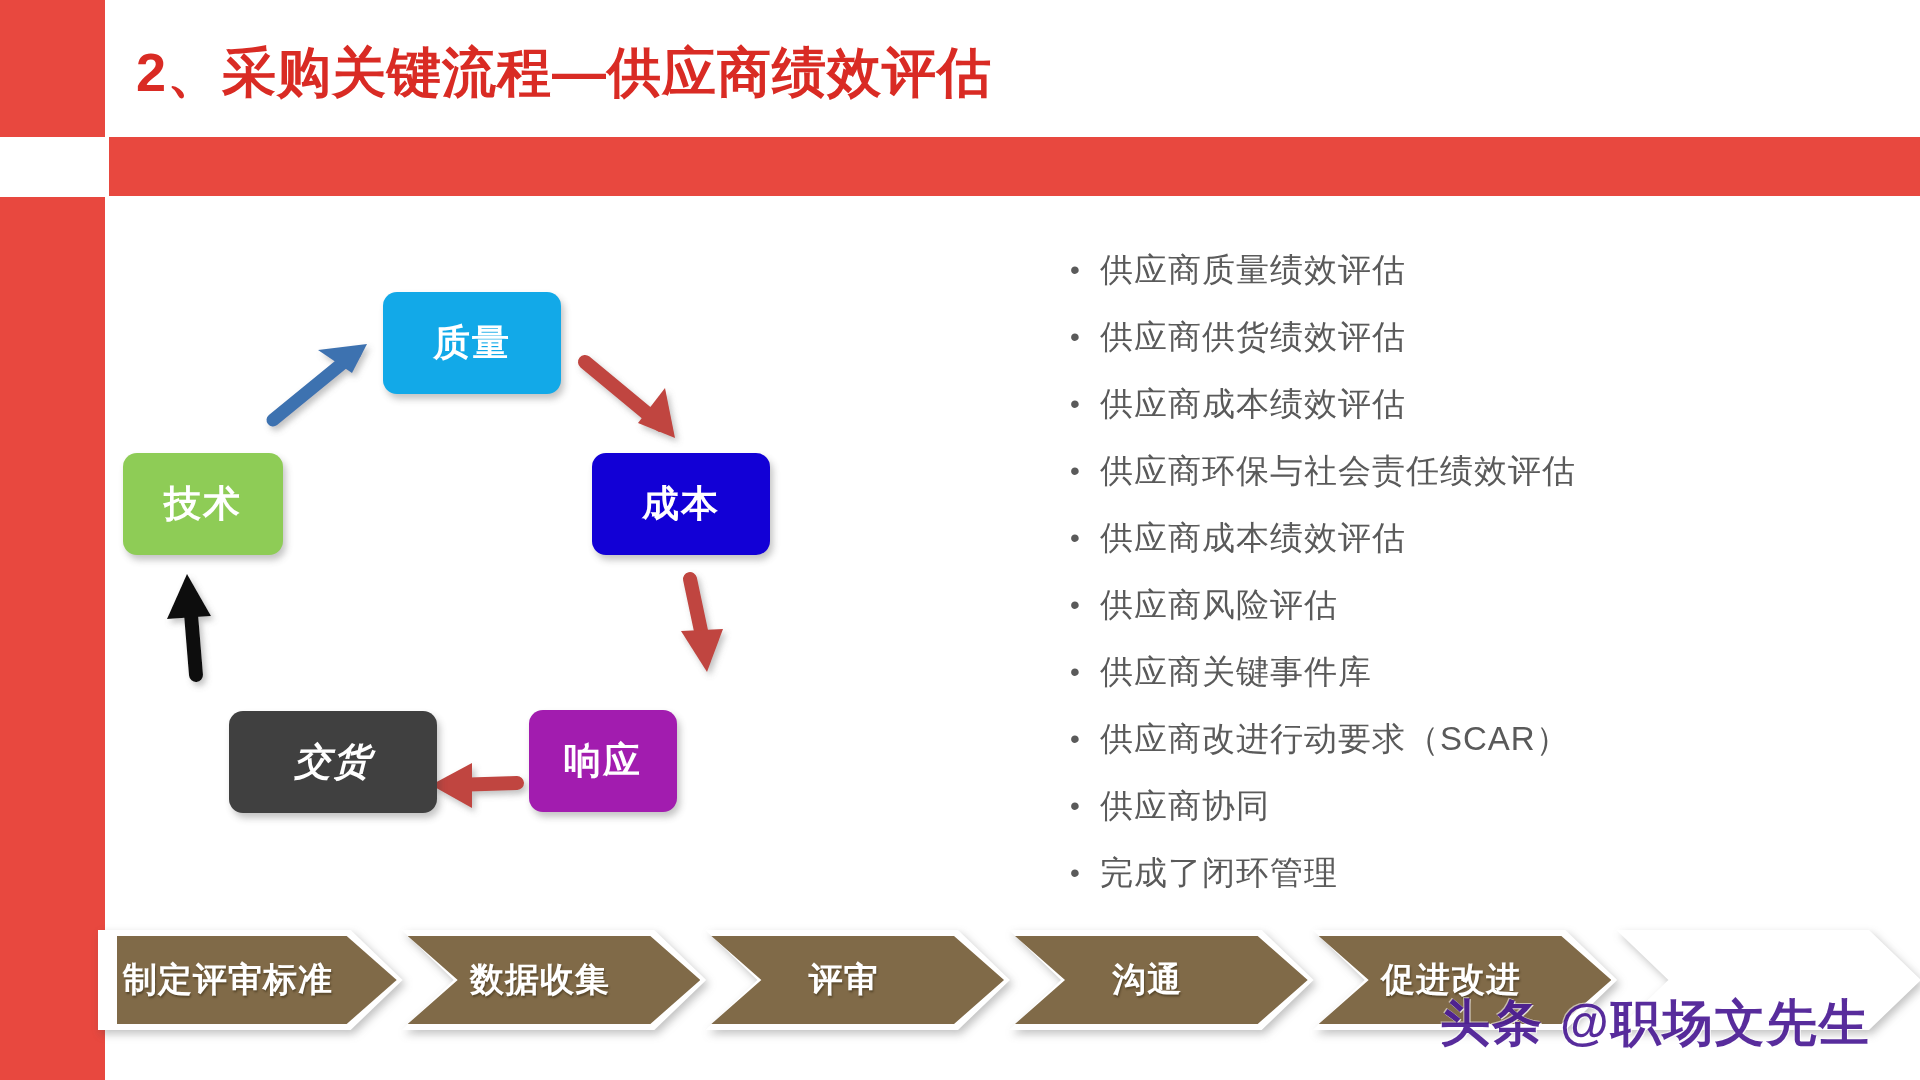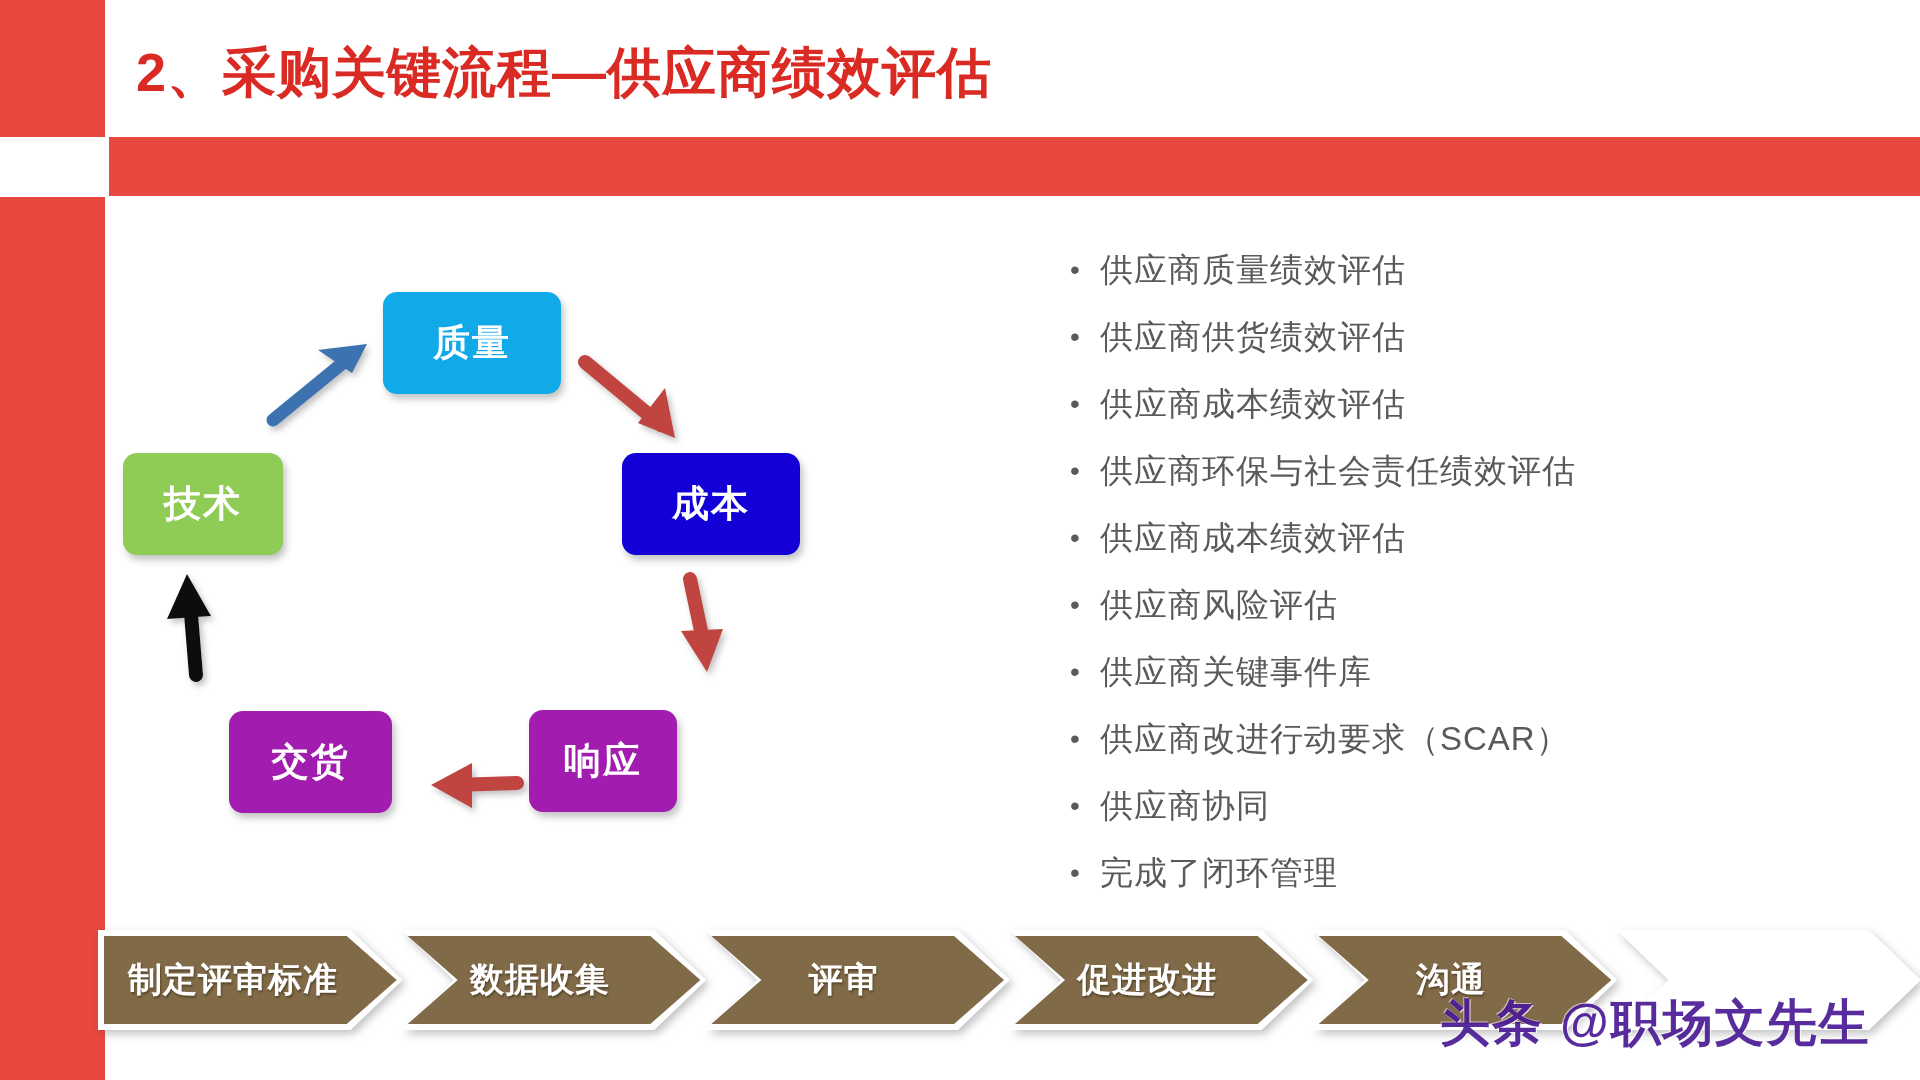--- a/index.html
+++ b/index.html
@@ -66,23 +66,23 @@
     align-items: center;
     justify-content: center;
     border-radius: 14px;
     color: #ffffff;
     font-size: 37px;
     font-weight: bold;
     letter-spacing: 2px;
     box-shadow: 3px 5px 7px rgba(60,60,60,0.30);
   }
   .node-quality  { left: 278px; top: 72px;  width: 178px; height: 102px; background: #12A9E8; margin-top: 10px; }
-  .node-cost     { left: 517px; top: 243px; width: 178px; height: 102px; background: #1200D6; }
+  .node-cost     { left: 487px; top: 243px; width: 178px; height: 102px; background: #1200D6; }
   .node-response { left: 424px; top: 500px; width: 148px; height: 102px; background: #a21caf; }
-  .node-delivery { left: 124px; top: 501px; width: 163px; height: 102px; background: #a21caf; }
+  .node-delivery { left: 124px; top: 501px; width: 208px; height: 102px; background: #404040; font-style: italic; }
   .node-tech     { left: 18px;  top: 243px; width: 160px; height: 102px; background: #8ECC56; }
 
   .arrow-svg {
     position: absolute;
     left: 0; top: 0;
     width: 820px; height: 680px;
     overflow: visible;
     pointer-events: none;
   }
 
@@ -143,21 +143,22 @@
     right: 6px; bottom: 6px;
     background: #806A48;
     clip-path: polygon(0 0, calc(100% - 50px) 0, 100% 50%, calc(100% - 50px) 100%, 0 100%, 50px 50%);
     display: flex;
     align-items: center;
     justify-content: center;
   }
   .chev-first .chev-inner {
     clip-path: polygon(0 0, calc(100% - 50px) 0, 100% 50%, calc(100% - 50px) 100%, 0 100%);
     justify-content: flex-start;
-    padding-left: 24px;
+    padding-left: 6px;
+    margin-left: 13px;
   }
   .chev-label {
     color: #ffffff;
     font-size: 34px;
     font-weight: bold;
     letter-spacing: 1px;
     white-space: nowrap;
     text-shadow: 1px 2px 2px rgba(40,30,10,0.45);
     transform: translateX(-14px);
   }
@@ -297,29 +298,29 @@
     </div>
     <div class="chev">
       <div class="chev-outer"></div>
       <div class="chev-inner">
         <span class="chev-label">评审</span>
       </div>
     </div>
     <div class="chev">
       <div class="chev-outer"></div>
       <div class="chev-inner">
+        <span class="chev-label">沟通</span>
+      </div>
+    </div>
+    <div class="chev">
+      <div class="chev-outer"></div>
+      <div class="chev-inner">
         <span class="chev-label">促进改进</span>
       </div>
     </div>
     <div class="chev">
       <div class="chev-outer"></div>
-      <div class="chev-inner">
-        <span class="chev-label">沟通</span>
-      </div>
-    </div>
-    <div class="chev">
-      <div class="chev-outer"></div>
     </div>
   </div>
 
   <div class="watermark">头条 @职场文先生</div>
 
 </div>
 
 </body></html>

